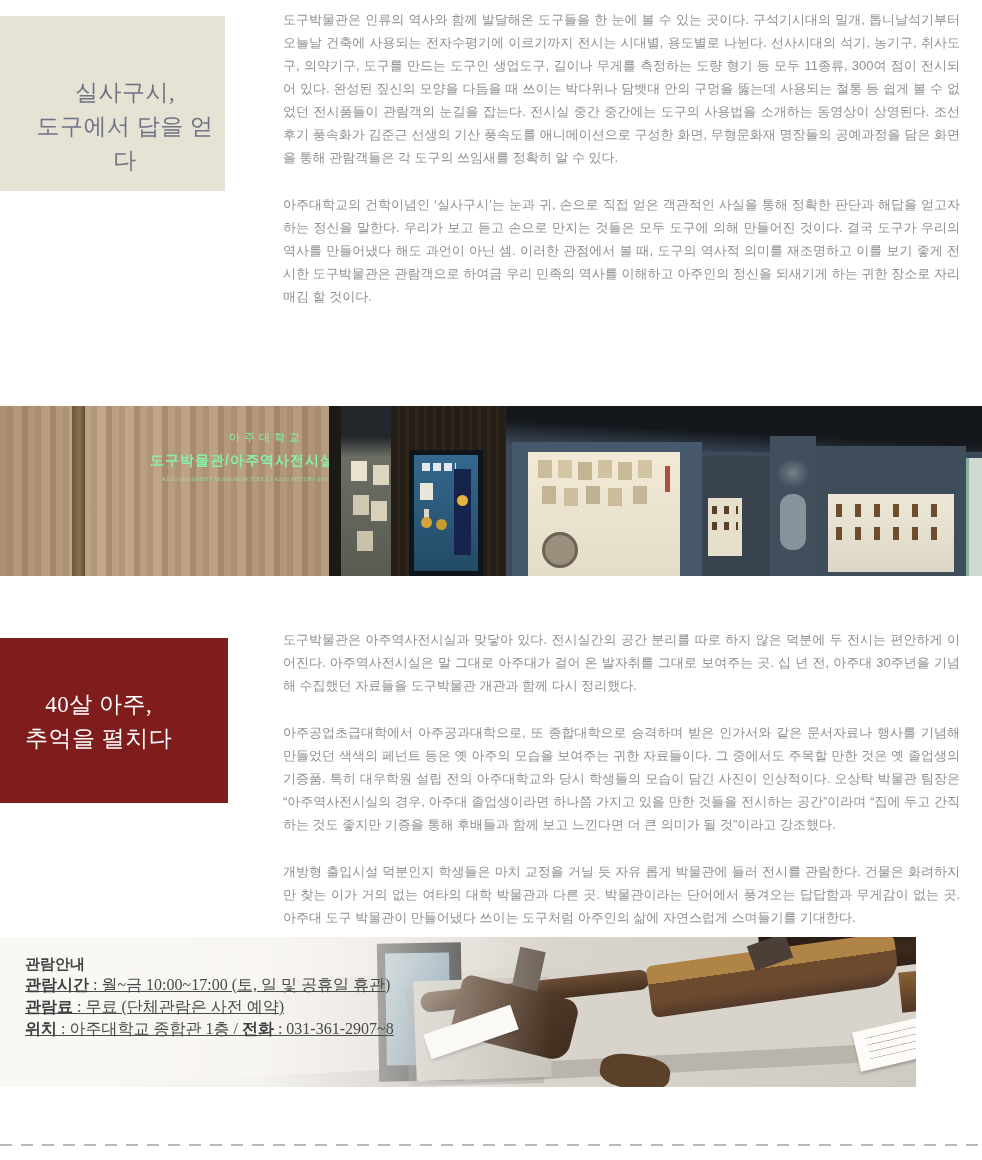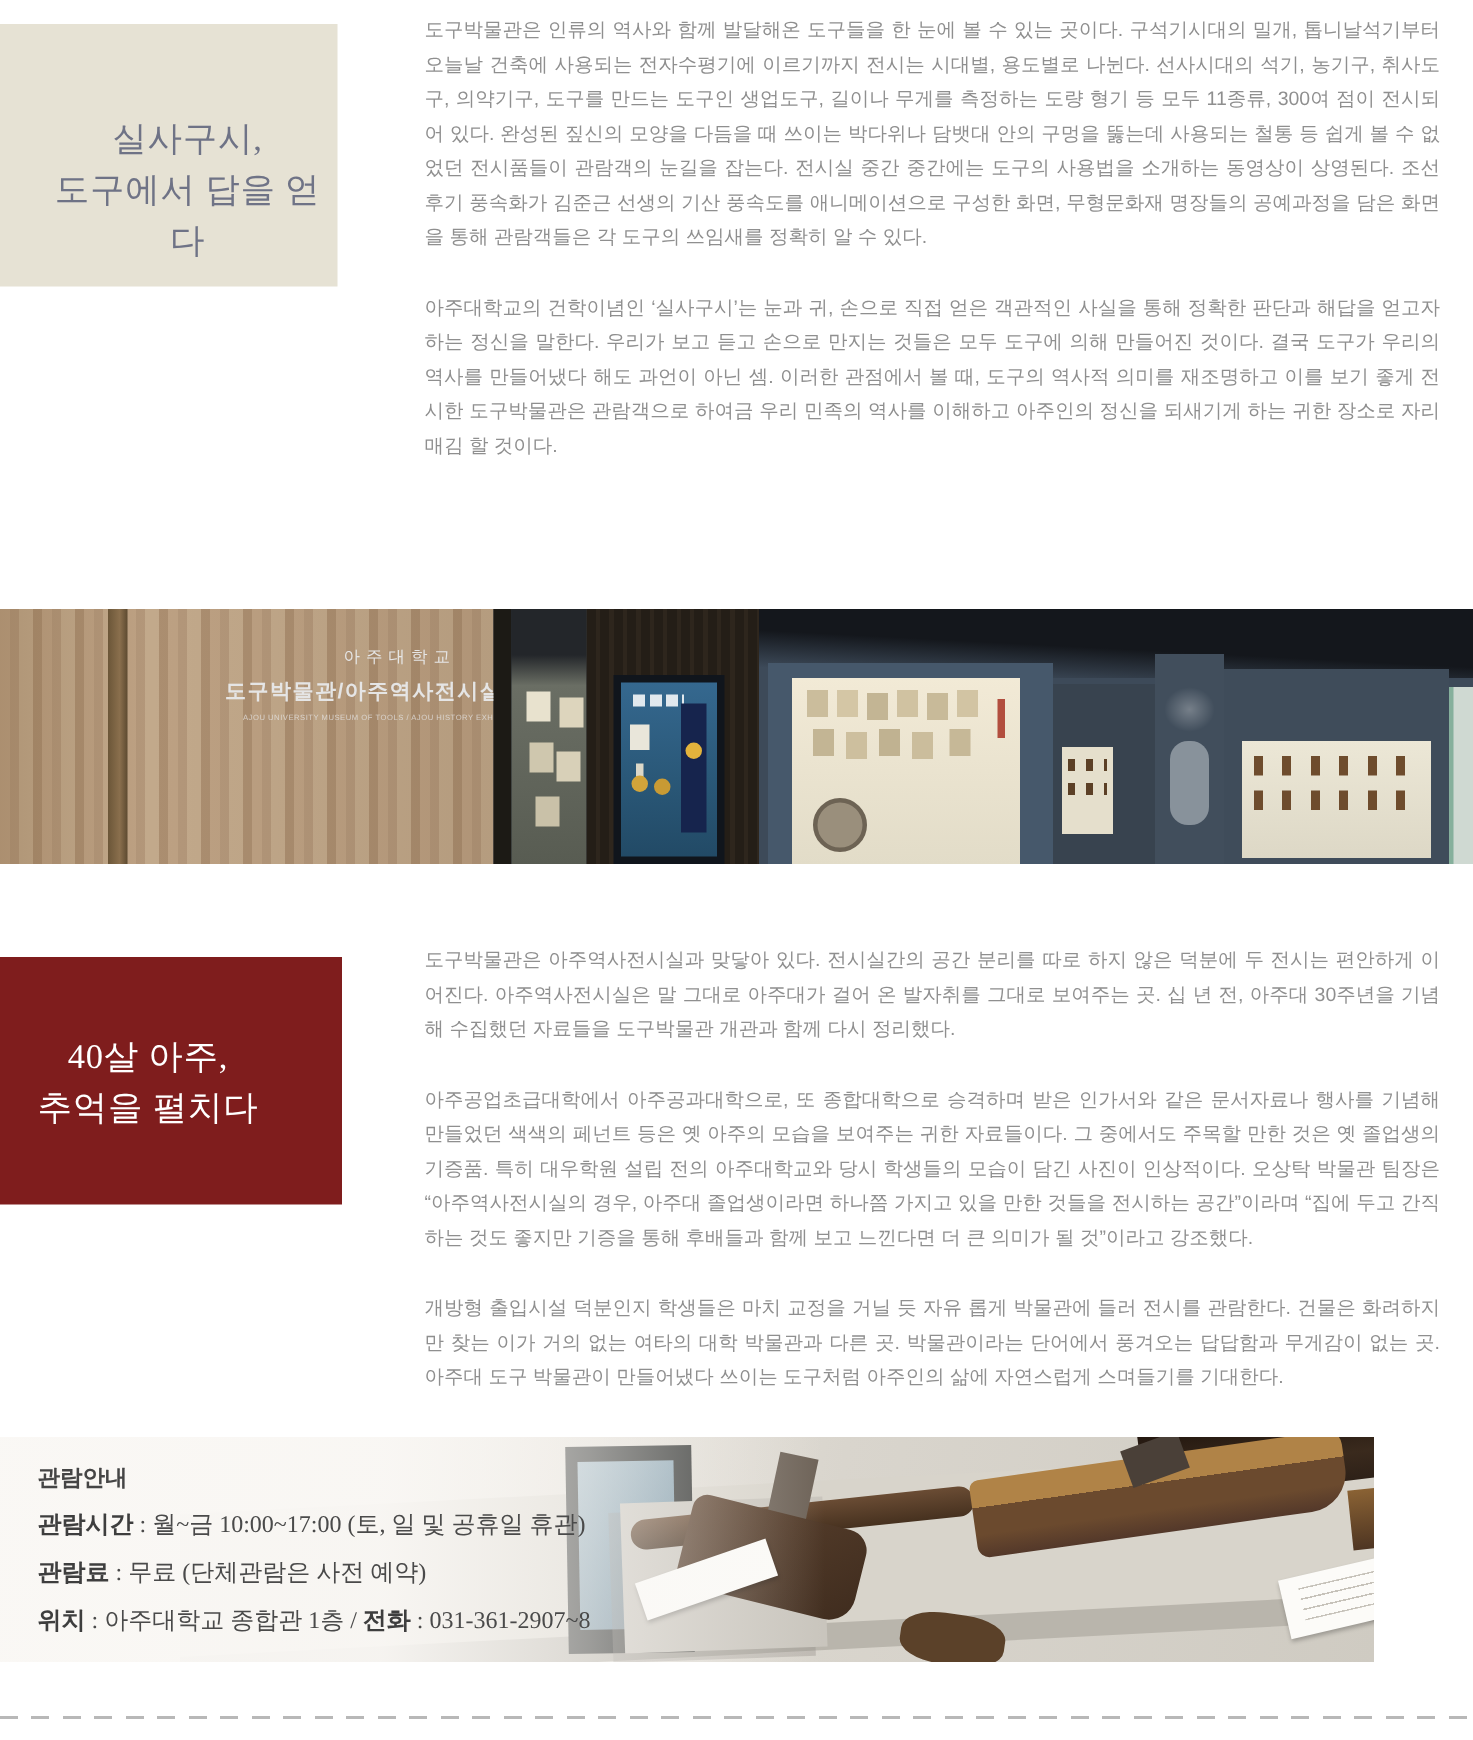--- a/index.html
+++ b/index.html
@@ -24,21 +24,21 @@
   .col p:last-child{margin-bottom:0;}
 
   
   .banner{position:absolute;left:0;top:406px;width:982px;height:170px;background:#2c3744;overflow:hidden;}
   .wood{position:absolute;left:0;top:0;width:329px;height:170px;
         background:repeating-linear-gradient(90deg,#bda183 0 7px,#b3977a 7px 13px,#c2a98b 13px 22px,#ab8e70 22px 28px);}
   .wood-shade{position:absolute;left:0;top:0;width:329px;height:170px;
         background:linear-gradient(90deg,rgba(120,90,55,.25),rgba(255,255,255,0) 30%,rgba(90,65,40,.12) 95%);}
   .wood-groove{position:absolute;left:72px;top:0;width:13px;height:170px;
         background:linear-gradient(90deg,#6b5638,#8a6f4d 60%,#5d4a30);}
-  .sign{position:absolute;left:150px;top:24px;width:160px;color:#e5e5e5;text-align:center;}
+  .sign{position:absolute;left:150px;top:24px;width:160px;color:#86efac;text-align:center;}
   .sign-l1{font-size:11px;letter-spacing:4px;text-align:right;padding-right:6px;}
   .sign-l2{font-size:14px;font-weight:bold;letter-spacing:1px;margin-top:7px;white-space:nowrap;}
   .sign-l3{font-size:6px;letter-spacing:.4px;margin-top:6px;opacity:.75;white-space:nowrap;transform:scale(.85);}
   .dark-gap{position:absolute;left:329px;top:0;width:12px;height:170px;background:#1c1a15;}
   .wall-frames{position:absolute;left:341px;top:0;width:50px;height:170px;
         background:linear-gradient(180deg,#23262a 0 18%,#6a6e64 30%,#585c52 100%);}
   .frame-dot{position:absolute;left:10px;top:55px;width:16px;height:20px;background:#e8e2ce;
         box-shadow:22px 4px 0 #ddd5bd,2px 34px 0 #cfc7ae,20px 40px 0 #d8d0b8,6px 70px 0 #c9c1a8;}
   .slat-wall{position:absolute;left:391px;top:0;width:115px;height:170px;
         background:repeating-linear-gradient(90deg,#241e17 0 6px,#2e261d 6px 9px);}
@@ -75,21 +75,21 @@
   .spotlight{position:absolute;left:6px;top:22px;width:34px;height:30px;border-radius:50%;
         background:radial-gradient(ellipse,rgba(255,255,255,.28),rgba(255,255,255,0) 70%);}
   .panel-d{position:absolute;left:816px;top:40px;width:150px;height:130px;background:#3f4c5a;}
   .lit-d{position:absolute;left:12px;top:48px;width:126px;height:78px;
         background:linear-gradient(180deg,#ece7d6,#ddd8c6);}
   .lit-d .row{height:13px;margin:10px 8px 0;background:repeating-linear-gradient(90deg,#6e4c2d 0 6px,transparent 6px 19px);}
   .glass-edge{position:absolute;left:966px;top:52px;width:16px;height:118px;background:#cfd9d2;
         border-left:3px solid #86b09c;}
 
   
-  .bottom-photo{position:absolute;left:0;top:958px;width:916px;height:150px;overflow:hidden;
+  .bottom-photo{position:absolute;left:0;top:937px;width:916px;height:150px;overflow:hidden;
         background:linear-gradient(100deg,#f2efe9 0%,#e8e4dd 35%,#d9d5cd 60%,#cfcbc2 100%);}
   .table-surface{position:absolute;left:120px;top:28px;width:900px;height:95px;background:#d8d4cb;
         transform:skewY(-3deg);box-shadow:0 18px 0 #b9b5ac;}
   .frame-blue{position:absolute;left:378px;top:6px;width:84px;height:138px;background:#2c2e2c;transform:rotate(-1deg);}
   .frame-glass{position:absolute;left:8px;top:10px;width:64px;height:112px;
         background:linear-gradient(135deg,#9fb6c2,#7e99a8 60%,#6d8595);}
   .pedestal{position:absolute;left:415px;top:42px;width:135px;height:100px;background:#c9c5bd;
         transform:rotate(-2deg);box-shadow:-8px 6px 0 rgba(140,136,128,.35);}
   .plane1-body{position:absolute;left:455px;top:50px;width:120px;height:62px;border-radius:10px 14px 18px 10px;
         background:linear-gradient(135deg,#5e4430,#3f2c1e);transform:rotate(14deg);}
@@ -110,21 +110,21 @@
         transform:rotate(-13deg);box-shadow:0 2px 3px rgba(0,0,0,.25);}
   .card2::after{content:"";position:absolute;left:12px;top:8px;width:90px;height:4px;
         background:repeating-linear-gradient(0deg,#b9b4aa 0 1px,transparent 1px 7px);height:22px;opacity:.8;}
   .wood-bit{position:absolute;left:600px;top:118px;width:70px;height:34px;border-radius:40%;
         background:#5b4129;transform:rotate(8deg);}
   .photo-veil{position:absolute;left:0;top:0;width:982px;height:150px;
         background:linear-gradient(90deg,rgba(250,248,245,.97) 0%,rgba(250,248,245,.93) 26%,rgba(250,248,245,.55) 40%,rgba(250,248,245,0) 56%);}
   .info{position:absolute;left:25px;top:18px;color:#4a4a4a;
         font-family:"Liberation Serif","DejaVu Serif",serif;font-size:16px;}
   .info-heading{font-size:15px;font-weight:bold;color:#454545;}
-  .info-line{margin-top:11px;white-space:nowrap;}
+  .info-line{margin-top:1px;white-space:nowrap;text-decoration:underline;}
   .info-line b{color:#3e3e3e;}
 
   
   .divider{position:absolute;left:0;top:1144px;width:982px;height:2px;
         background:repeating-linear-gradient(90deg,#b8b8b8 0 12px,transparent 12px 21px);}
 </style>
 </head>
 <body>
 
 <div class="page">

